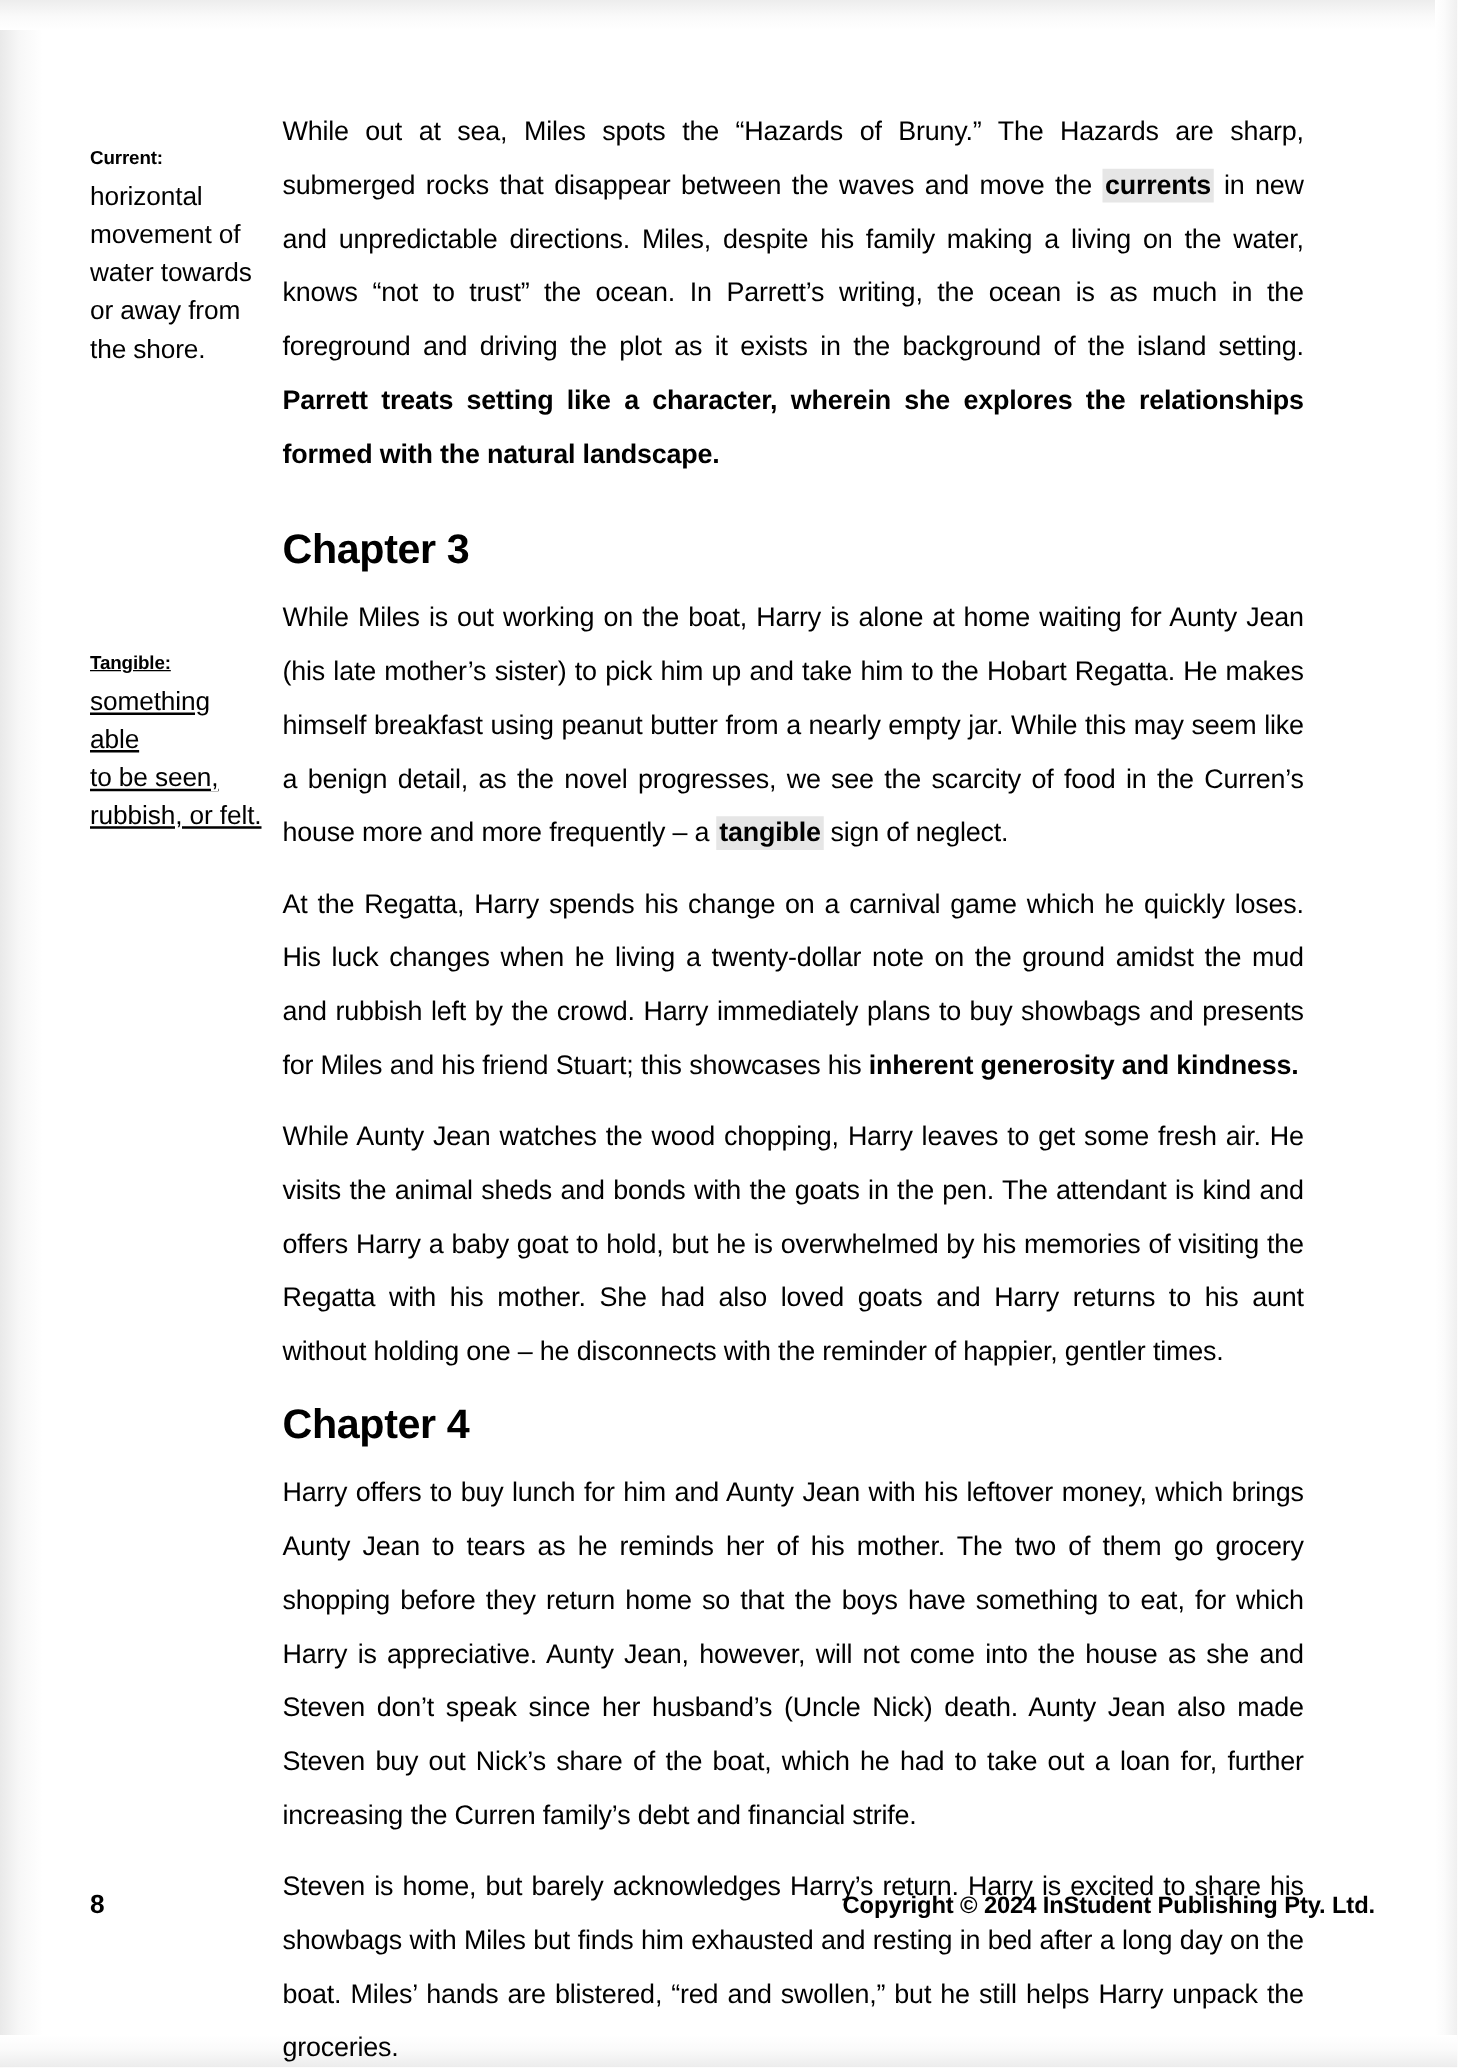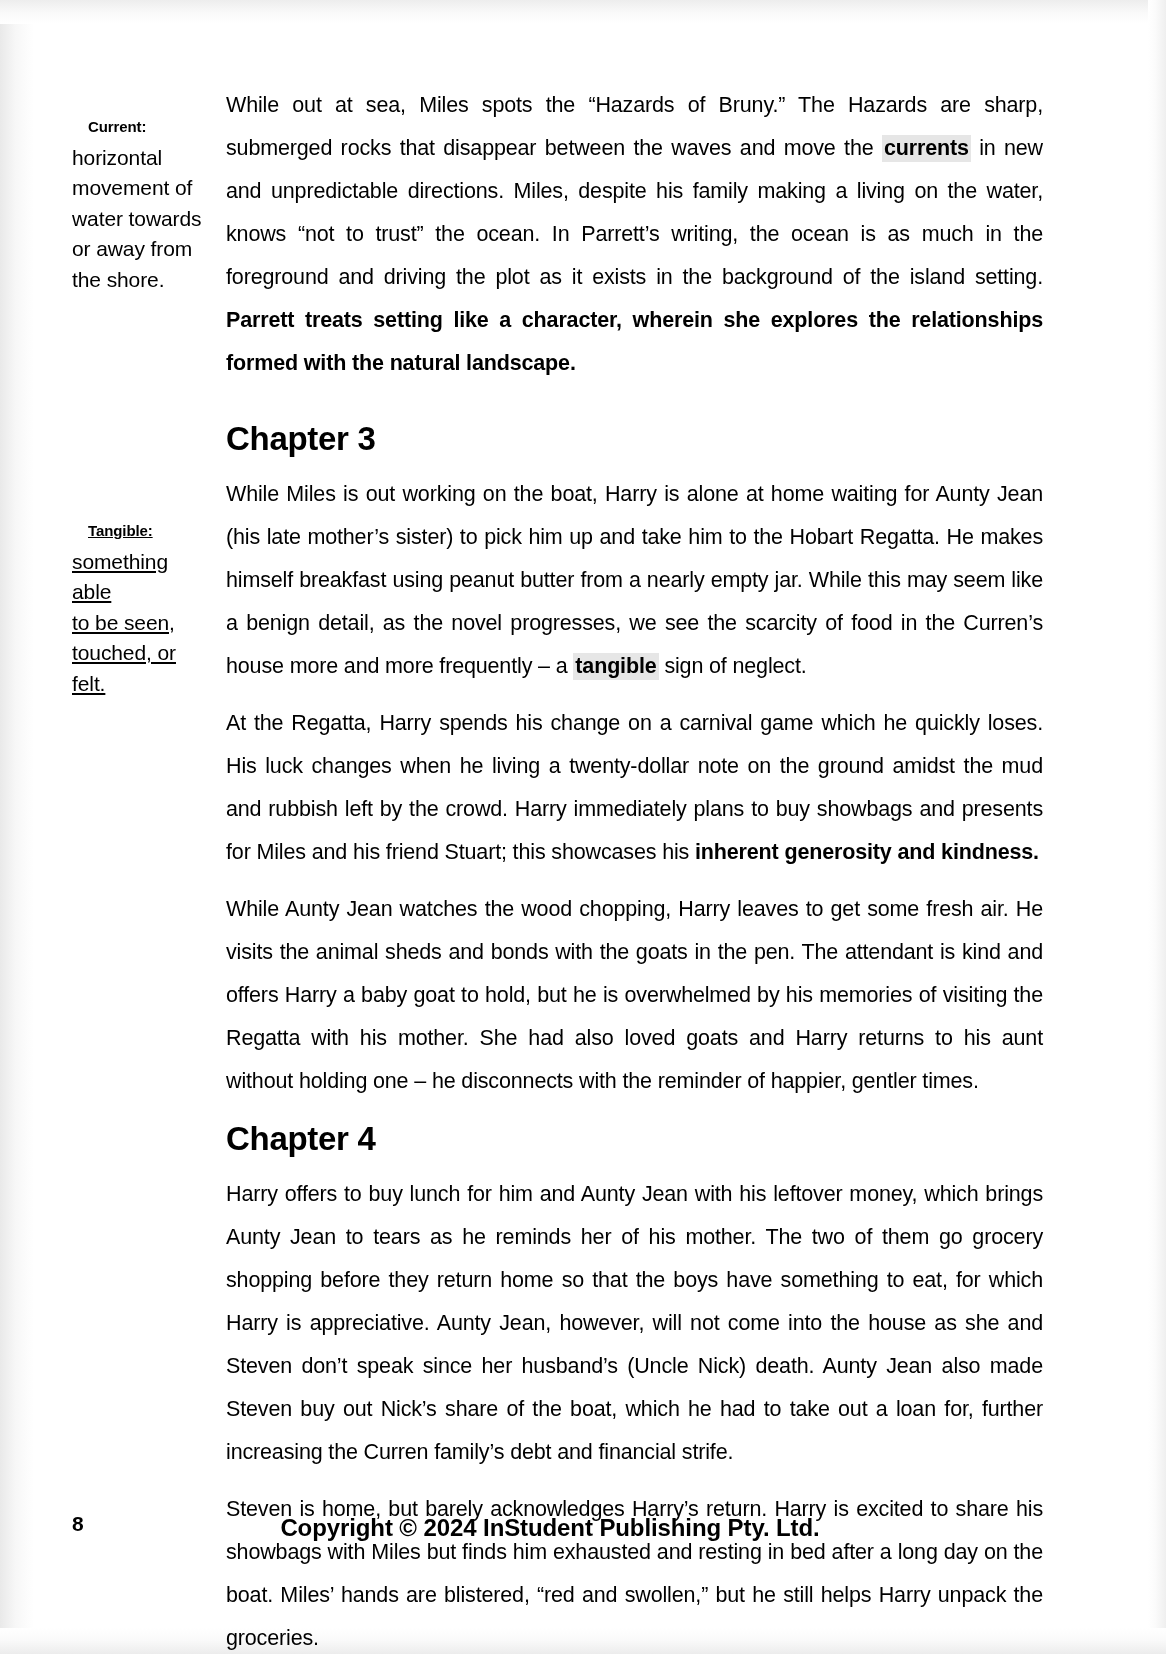--- a/index.html
+++ b/index.html
@@ -61,21 +61,20 @@
   .margin-col {
     position: absolute;
     left: 72px;
     width: 140px;
   }
   .gloss-term {
     font-size: 15px;
     font-weight: bold;
     line-height: 30.5px;
     letter-spacing: -0.1px;
-    margin-left: 16px;
   }
   .gloss-def {
     font-size: 21px;
     font-weight: normal;
     line-height: 30.5px;
     letter-spacing: -0.1px;
   }
   .gloss-note-current { top: 112px; }
   .gloss-note-tangible { top: 516px; text-decoration: underline; }
 
@@ -125,22 +124,22 @@
     left: 72px;
     top: 0;
     font-size: 21px;
     font-weight: bold;
   }
   .footer-copyright {
     position: absolute;
     left: 0;
     top: 2px;
     width: 1100px;
-    text-align: center;
-    font-size: 24px;
+    text-align: right;
+    font-size: 19px;
     font-weight: bold;
     letter-spacing: -0.1px;
   }
 </style>
 </head>
 <body>
 
 <div class="page">
 
   <div class="page-edge-left"></div>
@@ -156,21 +155,21 @@
       <div class="gloss-def">movement of</div>
       <div class="gloss-def">water towards</div>
       <div class="gloss-def">or away from</div>
       <div class="gloss-def">the shore.</div>
     </div>
 
     <div class="margin-col gloss-note-tangible">
       <div class="gloss-term">Tangible:</div>
       <div class="gloss-def">something able</div>
       <div class="gloss-def">to be seen,</div>
-      <div class="gloss-def">touched, or felt.</div>
+      <div class="gloss-def">rubbish, or felt.</div>
     </div>
 
     <div class="main-col">
 
       <p class="body"><span>While out at sea, Miles spots the “Hazards of Bruny.” The Hazards are sharp, submerged rocks that disappear between the waves and move the </span><span class="hl">currents</span><span> in new and unpredictable directions. Miles, despite his family making a living on the water, knows “not to trust” the ocean. In Parrett’s writing, the ocean is as much in the foreground and driving the plot as it exists in the background of the island setting. </span><b class="key">Parrett treats setting like a character, wherein she explores the relationships formed with the natural landscape.</b></p>
 
       <h2 class="chapter first">Chapter 3</h2>
 
       <p class="body"><span>While Miles is out working on the boat, Harry is alone at home waiting for Aunty Jean (his late mother’s sister) to pick him up and take him to the Hobart Regatta. He makes himself breakfast using peanut butter from a nearly empty jar. While this may seem like a benign detail, as the novel progresses, we see the scarcity of food in the Curren’s house more and more frequently – a </span><span class="hl">tangible</span><span> sign of neglect.</span></p>
 

